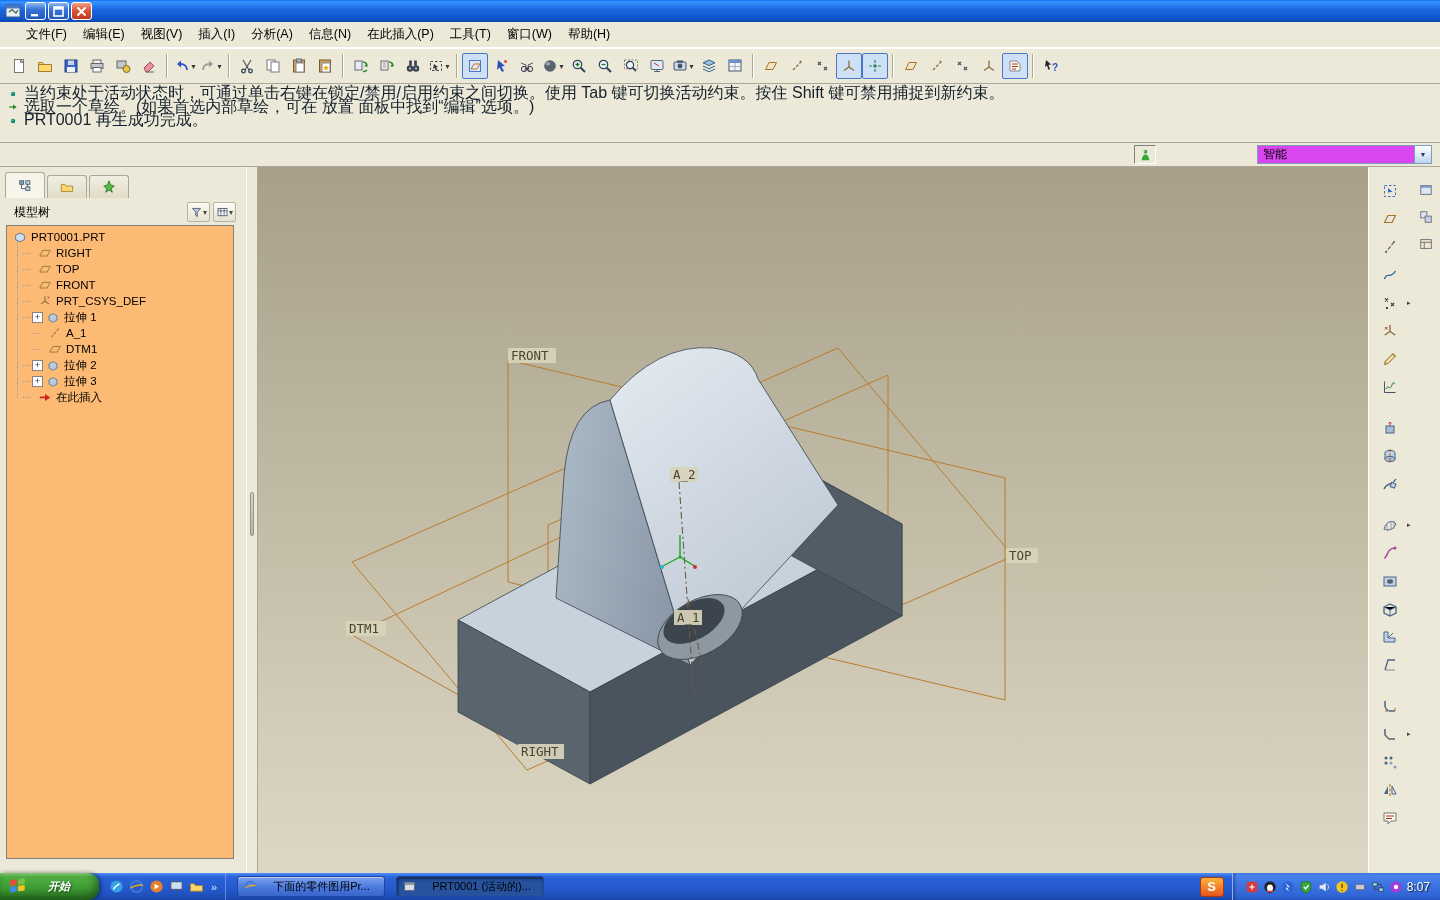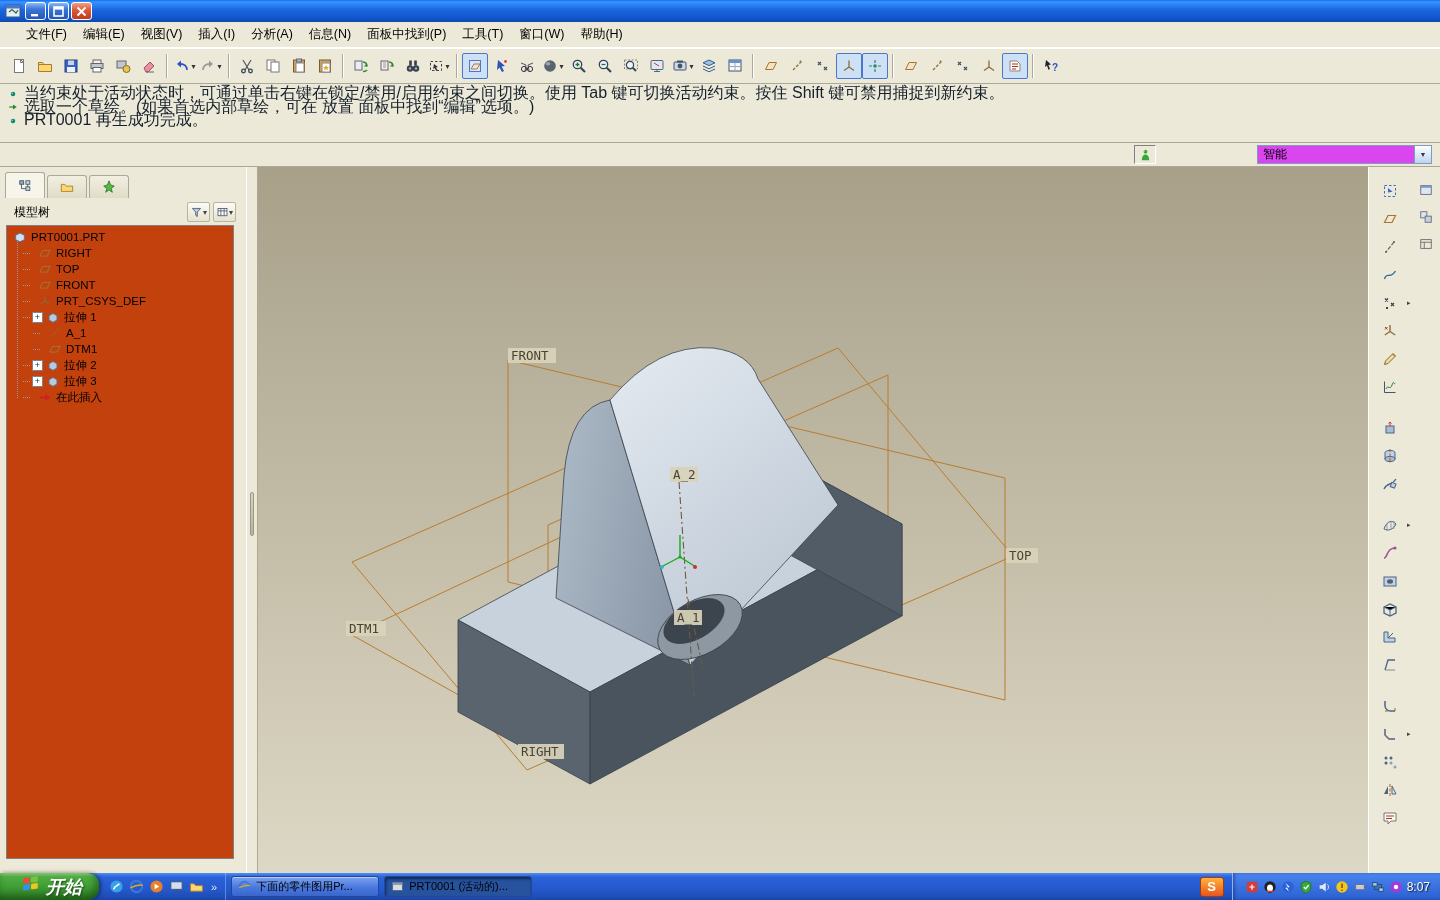--- a/index.html
+++ b/index.html
@@ -50,21 +50,21 @@
   .tree-panel { position:absolute; left:0; top:0; width:246px; height:100%; background:#ece9d8; }
   .panel-tabs { position:absolute; top:5px; left:5px; display:flex; align-items:flex-end; gap:2px; }
   .ptab { width:40px; height:23px; border:1px solid #aca899; border-bottom:none; border-radius:3px 3px 0 0;
     background:linear-gradient(#f2efe2,#e0dcc8); display:flex; align-items:center; justify-content:center; }
   .ptab.active { height:26px; background:#f7f5ea; }
   .tree-header { position:absolute; top:34px; left:14px; right:10px; height:22px; display:flex; align-items:center; font-size:12px; }
   .tree-title { font-weight:normal; }
   .tree-tools { margin-left:auto; display:flex; gap:3px; }
   .ttool { height:20px; border:1px solid #b8b4a2; background:linear-gradient(#fcfbf6,#e6e2d0); border-radius:2px; display:flex; align-items:center; padding:0 2px; }
   .ttool .drop { font-size:8px; color:#444; }
-  .tree-box { position:absolute; top:58px; left:6px; right:12px; bottom:14px; background:#c2410c; border:1px solid #808080; padding:3px 0 0 2px; font-size:11.5px; overflow:hidden; }
+  .tree-box { position:absolute; top:58px; left:6px; right:12px; bottom:14px; background:#fdba74; border:1px solid #808080; padding:3px 0 0 2px; font-size:11.5px; overflow:hidden; }
   .tguide { position:absolute; left:10px; top:12px; width:0; border-left:1px dotted #999; }
   .trow { height:16px; display:flex; align-items:center; white-space:nowrap; position:relative; }
   .trow .stub { width:7px; border-top:1px dotted #999; margin-right:2px; }
   .texp { width:11px; height:11px; border:1px solid #848284; background:#fff; font-size:9px; line-height:9px; text-align:center; margin-right:3px; color:#333; flex:none; }
   .ticon { display:flex; margin-right:4px; flex:none; }
   .sash { position:absolute; left:246px; top:0; width:12px; height:100%; background:#ece9d8; border-left:1px solid #fff; border-right:1px solid #aca899; }
   .sash .grip { position:absolute; left:3px; top:46%; width:4px; height:44px; border-radius:2px; background:linear-gradient(#d8d4c0,#b8b4a0); border:1px solid #9a9684; }
 
   .viewport { position:absolute; left:258px; top:0; width:1110px; height:100%; }
 
@@ -77,27 +77,27 @@
   .minicol { position:absolute; right:3px; top:12px; display:flex; flex-direction:column; gap:5px; }
   .mbtn { width:22px; height:22px; border:1px solid transparent; background:transparent; display:flex; align-items:center; justify-content:center; }
 
   
   .taskbar { position:absolute; left:0; right:0; bottom:0; height:27px;
     background:linear-gradient(180deg,#5290f5 0%,#3d79e8 7%,#2a62d8 16%,#2458cb 62%,#1d4cb5 90%,#1a44a5 100%);
     display:flex; align-items:center; color:#fff; }
   .start { height:27px; width:99px; border-radius:0 12px 12px 0; flex:none;
     background:linear-gradient(180deg,#8fd180 0%,#4fae42 14%,#3f9c34 55%,#2f7d27 100%);
     box-shadow:inset -3px -4px 8px rgba(0,40,0,.45), 2px 0 4px rgba(0,0,0,.45);
-    display:flex; align-items:center; gap:6px; padding-left:22px; font-size:18px; font-weight:bold; font-style:italic; text-shadow:1px 1px 2px #1a4a14; }
+    display:flex; align-items:center; gap:21px; padding-left:9px; font-size:11px; font-weight:bold; font-style:italic; text-shadow:1px 1px 2px #1a4a14; }
   .qlaunch { display:flex; align-items:center; gap:5px; padding:0 6px 0 10px; height:100%; border-right:1px solid rgba(160,190,255,.5); }
   .qbtn { display:flex; }
   .qmore { font-size:11px; color:#dce8ff; padding:0 2px; }
-  .taskbtn { width:148px; height:21px; margin-left:5px; border-radius:3px; flex:none;
+  .taskbtn { width:148px; height:21px; margin-left:11px; border-radius:3px; flex:none;
     background:linear-gradient(180deg,#7da3ee,#4a78dd 55%,#3a66cc); border:1px solid #1e47a0;
-    display:flex; align-items:center; gap:5px; padding:0 6px; font-size:11px; white-space:nowrap; overflow:hidden;
+    display:flex; align-items:center; gap:16px; padding:0 6px; font-size:11px; white-space:nowrap; overflow:hidden;
     box-shadow:inset 0 1px 0 rgba(255,255,255,.45); }
   .taskbtn.active { background:#27539e; box-shadow:inset 1px 2px 3px rgba(0,0,30,.55); }
   .tb-spacer { flex:1; }
   .sogou { width:24px; height:20px; border-radius:3px; background:linear-gradient(180deg,#ffb23a,#e8551e); border:1px solid #a83a10;
     display:flex; align-items:center; justify-content:center; font-weight:bold; font-size:13px; color:#fff; margin-right:8px; }
   .tray { height:27px; display:flex; align-items:center; gap:4px; padding:0 10px 0 12px;
     background:linear-gradient(180deg,#4a86f0,#2b5ecf); border-left:1px solid #8fb2f8; box-shadow:inset 2px 0 3px rgba(0,0,60,.3); }
   .tricon { display:flex; }
   .clock { font-size:12px; margin-left:0; text-shadow:1px 1px 1px #123; }
 </style>
@@ -134,21 +134,21 @@
     </span>
   </div>
 
   <div class="menubar" id="menubar">
       <span class="menu-item">文件(F)</span>
       <span class="menu-item">编辑(E)</span>
       <span class="menu-item">视图(V)</span>
       <span class="menu-item">插入(I)</span>
       <span class="menu-item">分析(A)</span>
       <span class="menu-item">信息(N)</span>
-      <span class="menu-item">面板中找到(P)</span>
+      <span class="menu-item">在此插入(P)</span>
       <span class="menu-item">工具(T)</span>
       <span class="menu-item">窗口(W)</span>
       <span class="menu-item">帮助(H)</span>
     </div>
   <div class="toolbar" id="toolbar-main">
       <button class="tbtn">
         <span class="ic">
           <svg width="16" height="16" viewBox="0 0 16 16">
             <rect x="3.5" y="1.5" width="9" height="13" fill="#fff" stroke="#7a7a7a"></rect>
             <path d="M9.5 1.5l3 3h-3z" fill="#d8e4f0" stroke="#7a7a7a"></path>

